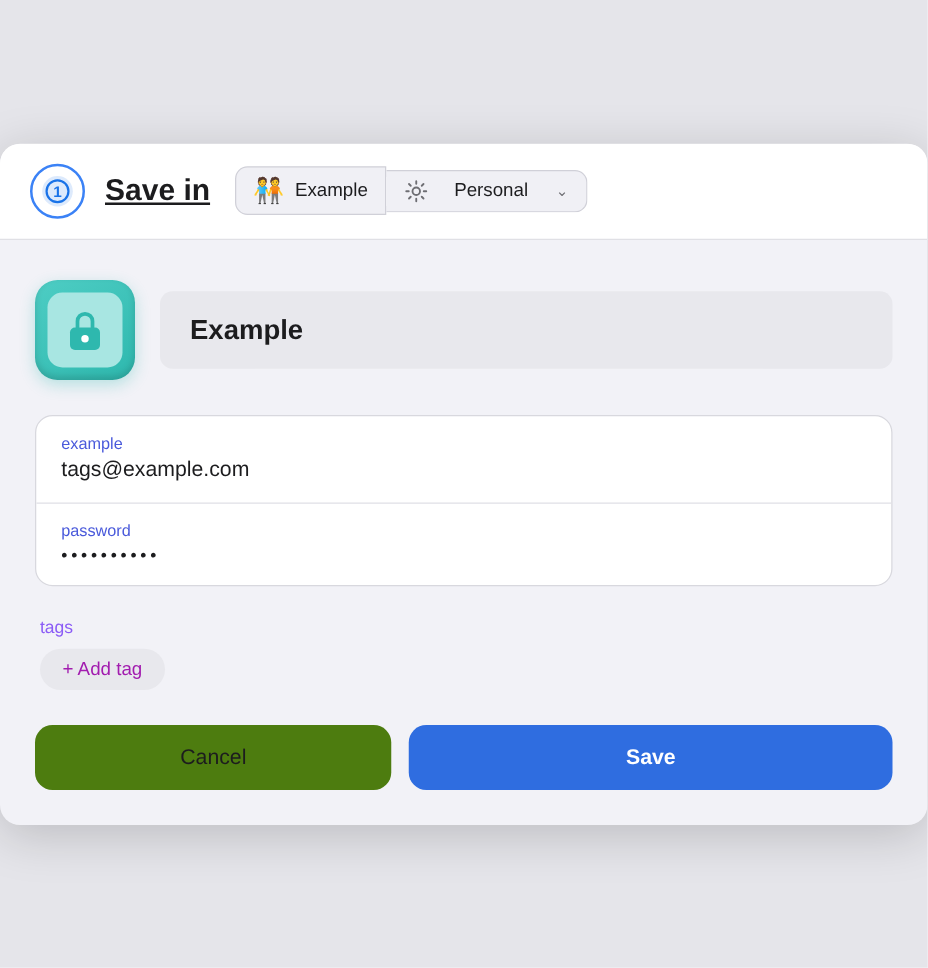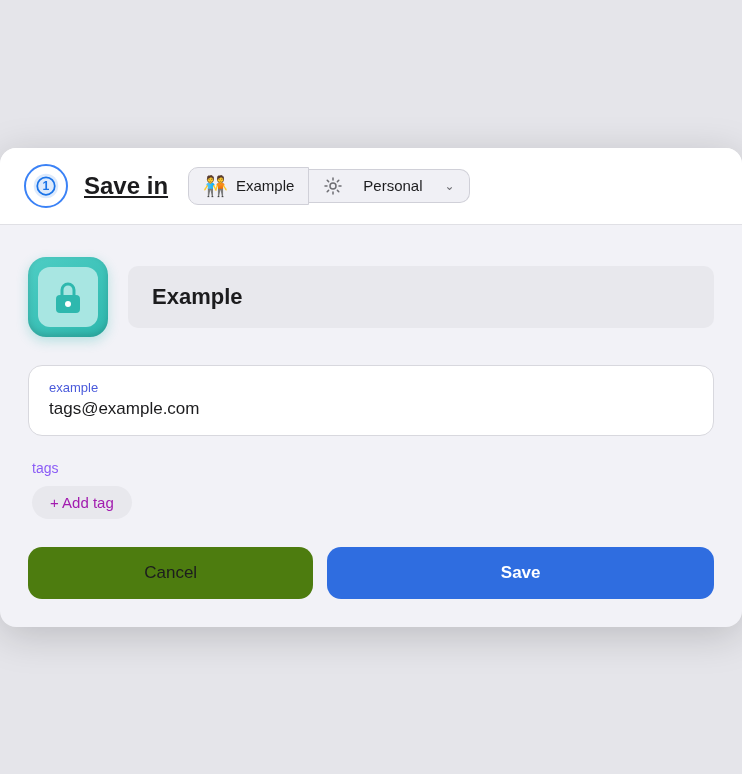--- a/index.html
+++ b/index.html
@@ -297,20 +297,24 @@
         </div>
       </div>
       <div class="app-name-box">Example</div>
     </div>
 
     <div class="credentials-card">
       <div class="field-section">
         <div class="field-label">example</div>
         <div class="field-value">tags@example.com</div>
       </div>
+      <div class="field-section">
+        <div class="field-label">password</div>
+        <div class="field-value-dots">••••••••••</div>
+      </div>
     </div>
 
     <div class="tags-section">
       <div class="tags-label">tags</div>
       <button class="add-tag-button">+ Add tag</button>
     </div>
 
     <div class="actions">
       <button class="btn-cancel">Cancel</button>
       <button class="btn-save">Save</button>

